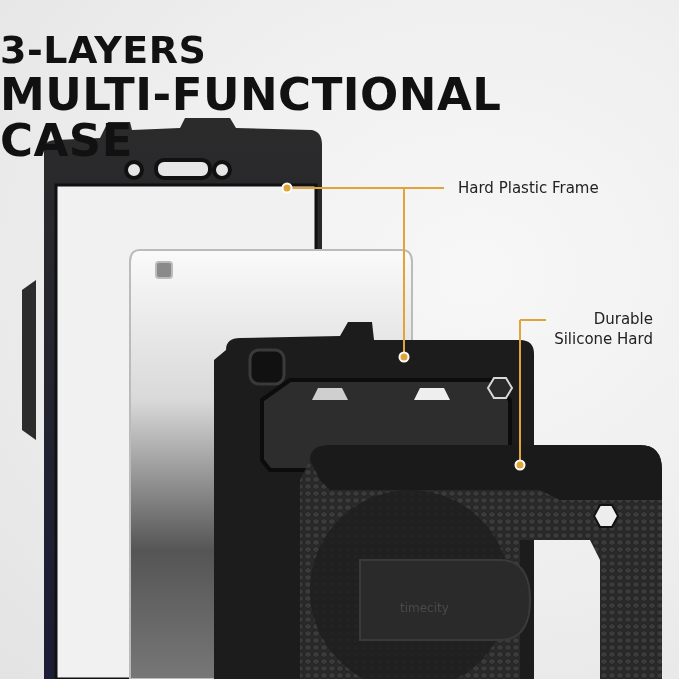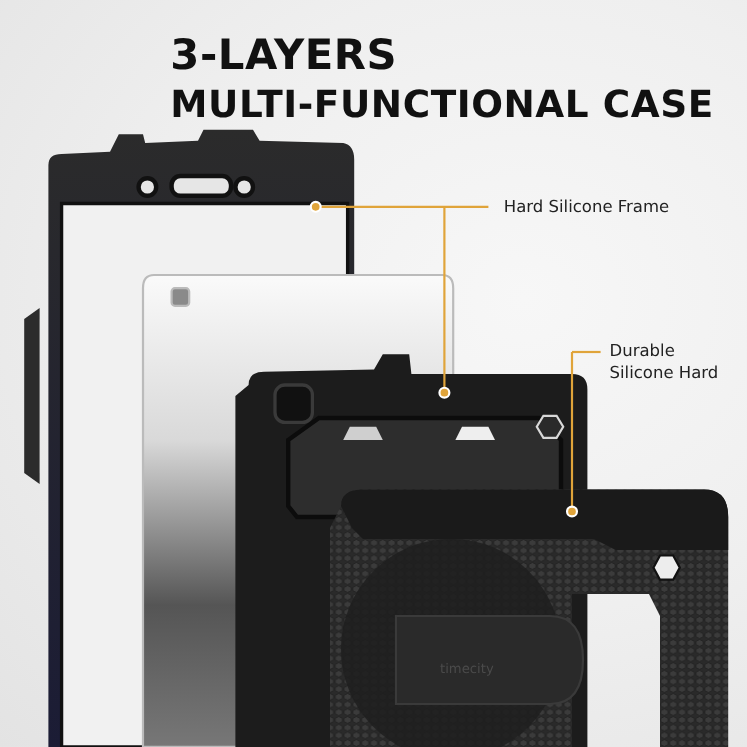--- a/index.html
+++ b/index.html
@@ -2,23 +2,23 @@
 <html><head>
 <meta charset="utf-8">
 <style>
   html, body { margin:0; padding:0; }
   body { width:679px; height:679px; overflow:hidden; background:#ececec; font-family:"DejaVu Sans", sans-serif; }
   .stage { position:relative; width:679px; height:679px; overflow:hidden;
     background: radial-gradient(ellipse at 70% 40%, #f7f7f7 0%, #efefef 50%, #e3e3e3 100%); }
   .headline { position:absolute; right:30px; top:28px; color:#111;
     font-family:"DejaVu Sans", sans-serif; font-weight:bold; letter-spacing:0.5px; }
   .headline .l1 { font-size:38px; line-height:44px; }
-  .headline .l2 { font-size:34px; line-height:46px; }
+  .headline .l2 { font-size:45px; line-height:46px; }
   .label { position:absolute; color:#222; font-family:"DejaVu Sans", sans-serif; font-size:15px; line-height:20px; }
-  .label.right { }
+  .label.right { text-align:right; }
   svg.art { position:absolute; left:0; top:0; }
 </style>
 </head>
 <body>
 
 <div class="stage">
 
   <svg class="art" width="679" height="679" viewBox="0 0 679 679">
     <defs>
       <linearGradient id="tabletGrad" x1="0" y1="0" x2="0" y2="1">
@@ -81,20 +81,20 @@
       <circle cx="404" cy="357" r="4.5"></circle>
       <circle cx="520" cy="465" r="4.5"></circle>
     </g>
   </svg>
 
   <div class="headline">
     <div class="l1">3-LAYERS</div>
     <div class="l2">MULTI-FUNCTIONAL CASE</div>
   </div>
 
-  <div class="label" style="left:458px; top:178px;">Hard Silicone Frame</div>
+  <div class="label" style="left:458px; top:178px;">Hard Plastic Frame</div>
 
   <div class="label right" style="right:26px; top:309px;">
     <div>Durable</div>
     <div>Silicone Hard</div>
   </div>
 
 </div>
 
 </body></html>

